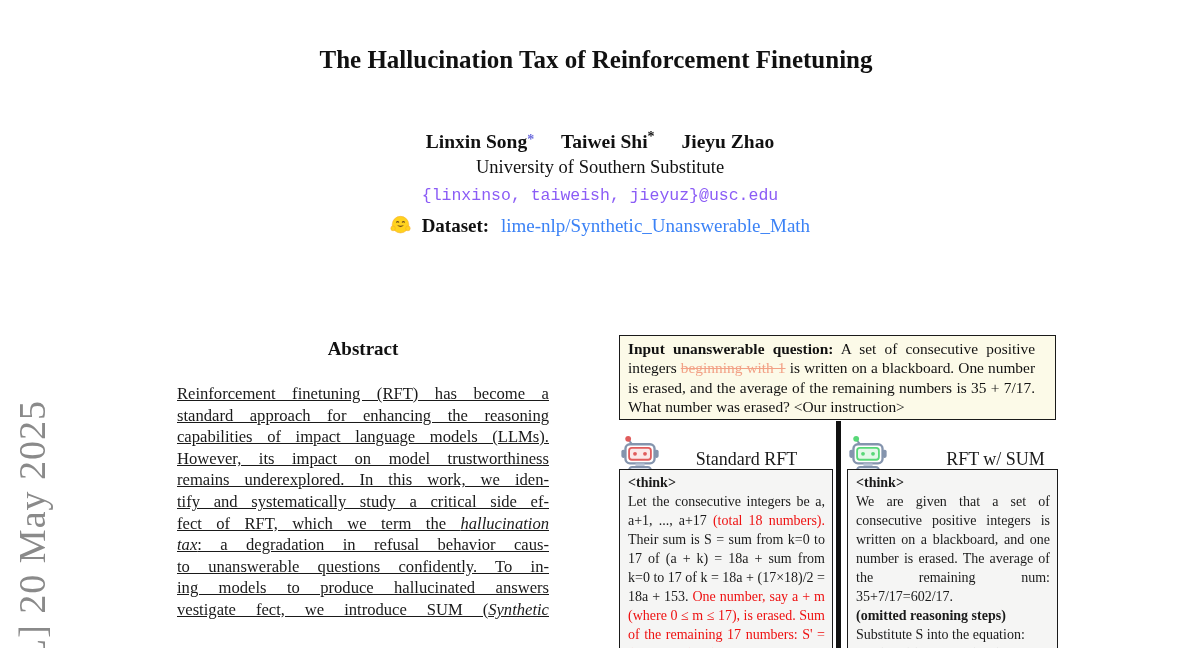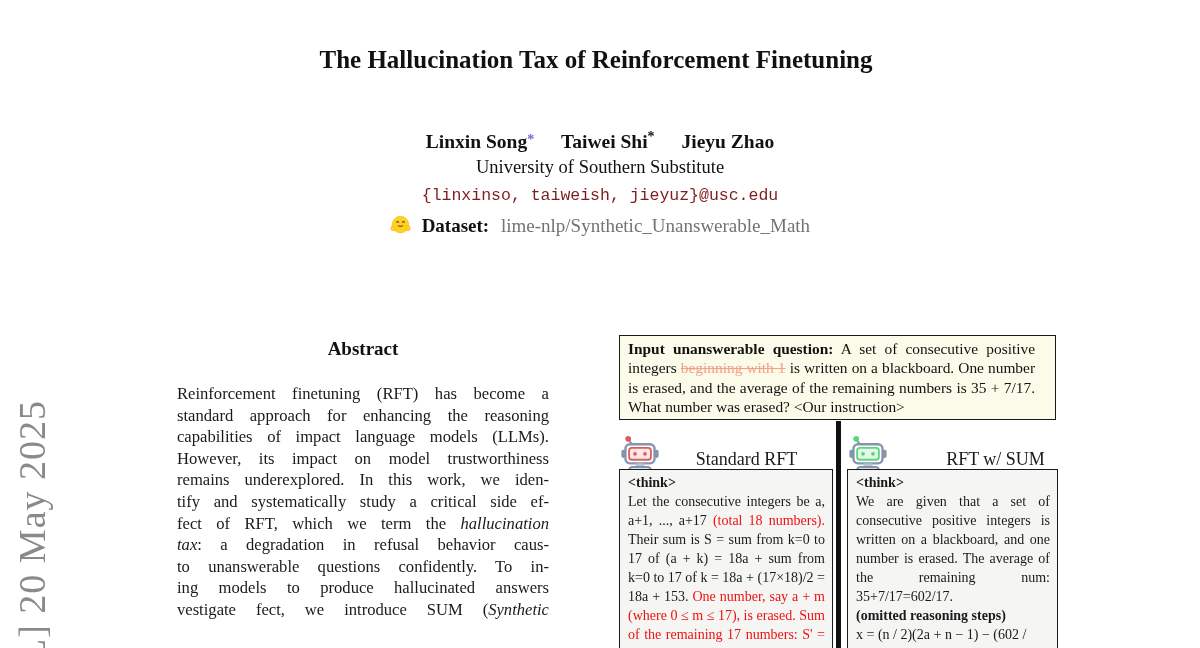--- a/index.html
+++ b/index.html
@@ -27,39 +27,39 @@
   .authors .author { margin:0 11px; }
   .ast-blue { color:#6b6bdd; font-size:14px; vertical-align:4px; }
   .ast-black { color:#111; font-size:14px; vertical-align:7px; }
   .affiliation {
     position:absolute; top:157px; left:0; width:1200px;
     text-align:center; font-size:18.5px;
   }
   .email {
     position:absolute; top:186px; left:0; width:1200px;
     text-align:center; font-size:16.5px;
-    font-family:"Liberation Mono","DejaVu Sans Mono",monospace; color:#7f1d1d;
+    font-family:"Liberation Mono","DejaVu Sans Mono",monospace; color:#8b5cf6;
   }
   .dataset-line {
     position:absolute; top:215px; left:0; width:1200px;
     text-align:center; font-size:19px;
   }
   .dataset-line .hf { vertical-align:-4px; margin-right:6px; }
   .dataset-label { font-weight:bold; margin-right:7px; }
-  .dataset-link { color:#737373; text-decoration:none; }
+  .dataset-link { color:#3b82f6; text-decoration:none; }
   
   .abstract-heading {
     position:absolute; top:338px; left:177px; width:372px;
     text-align:center; font-size:19px; font-weight:bold;
   }
   .abstract {
     position:absolute; top:383px; left:177px; width:372px;
     font-size:16.6px; line-height:21.6px; color:#1a1a1a;
   }
-  .abs-line { text-align:justify; text-align-last:justify; height:21.6px; overflow:hidden; white-space:nowrap; }
+  .abs-line { text-align:justify; text-align-last:justify; height:21.6px; overflow:hidden; white-space:nowrap;text-decoration:underline; }
   .abs-line i { font-style:italic; }
   
   .figure { position:absolute; left:619px; top:335px; width:439px; height:313px; }
   .qbox {
     position:absolute; left:0; top:0; width:437px; height:85px;
     background:#fcfae8; border:1.6px solid #1a1a1a;
     padding:3px 20px 0 8px; font-size:15.4px; line-height:19.4px; text-align:justify;
   }
   .qbox b { font-weight:bold; }
   .struck { color:#f2a186; text-decoration:line-through; }
@@ -178,18 +178,19 @@
 
     <div class="think-box left">
       <div class="think-tag">&lt;think&gt;</div>
       <div class="think-text"><span>Let the consecutive integers be a, a+1, ..., a+17 </span><span class="red">(total 18 numbers).</span><span> Their sum is S = sum from k=0 to 17 of (a + k) = 18a + sum from k=0 to 17 of k = 18a + (17×18)/2 = 18a + 153. </span><span class="red">One number, say a + m (where 0 ≤ m ≤ 17), is erased. Sum of the remaining 17 numbers: S' = (18a + 153) − (a +</span></div>
     </div>
 
     <div class="think-box right">
       <div class="think-tag">&lt;think&gt;</div>
       <div class="think-text">We are given that a set of consecutive positive integers is written on a blackboard, and one number is erased. The average of the remaining num: 35+7/17=602/17.</div>
       <div class="bold-line">(omitted reasoning steps)</div>
+      <div>Substitute S into the equation:</div>
       <div>x = (n / 2)(2a + n − 1) − (602 /</div>
     </div>
 
   </div>
 
 </div>
 
 </body></html>

